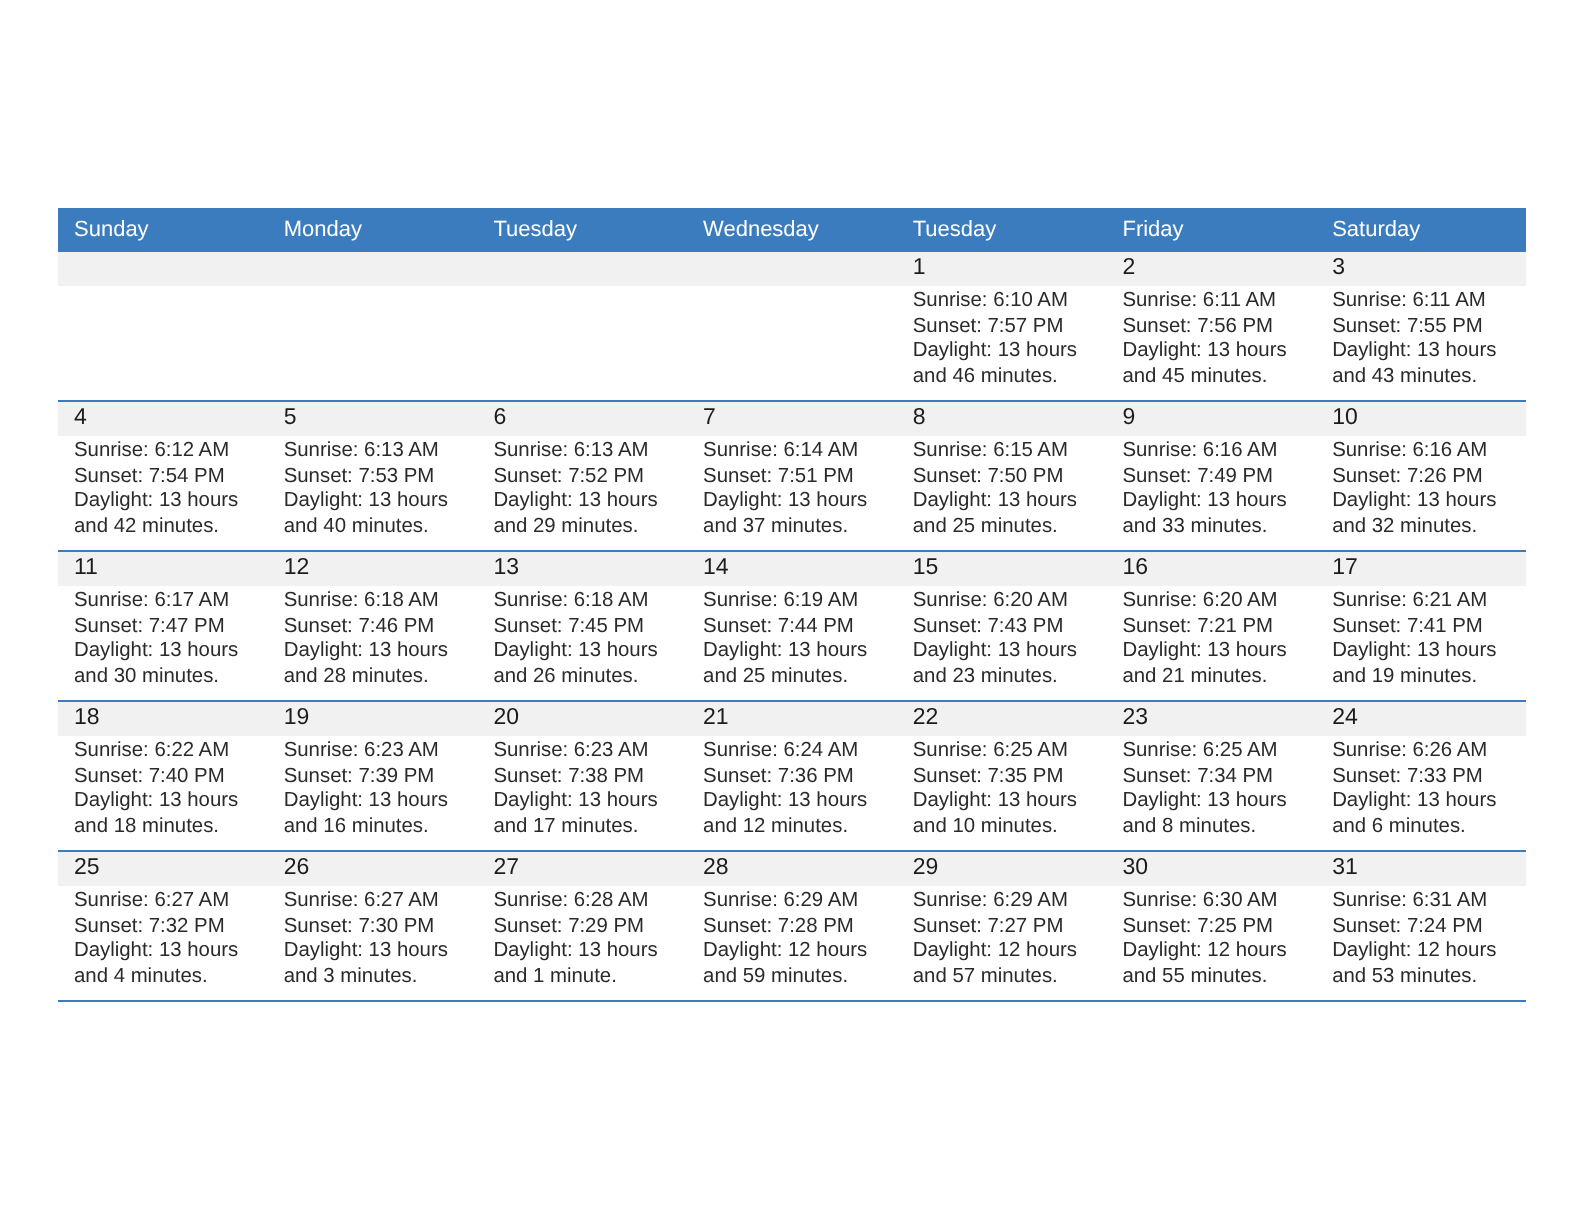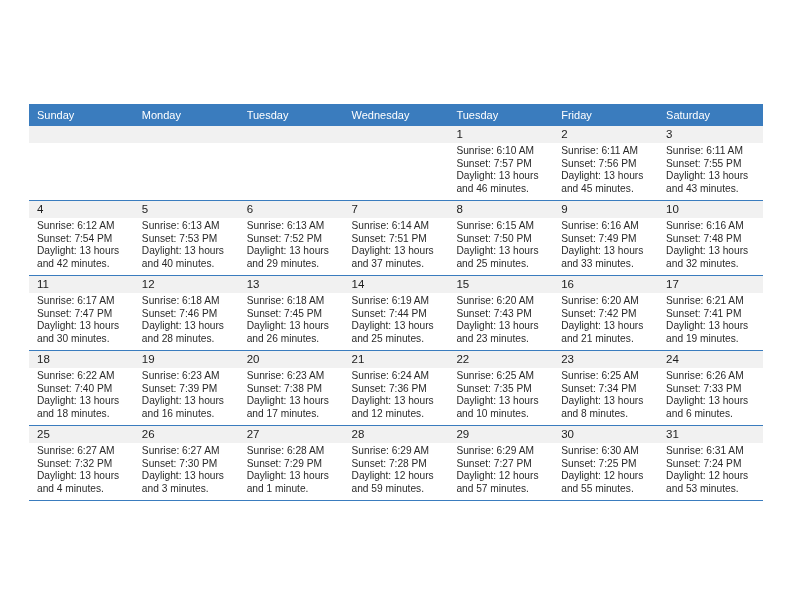--- a/index.html
+++ b/index.html
@@ -274,21 +274,21 @@
               <div>Sunrise: 6:16 AM</div>
               <div>Sunset: 7:49 PM</div>
               <div>Daylight: 13 hours</div>
               <div>and 33 minutes.</div>
             </div>
           </td>
           <td>
             <div class="daynum-strip">10</div>
             <div class="cell-body">
               <div>Sunrise: 6:16 AM</div>
-              <div>Sunset: 7:48 PM</div>
+              <div>Sunset: 7:26 PM</div>
               <div>Daylight: 13 hours</div>
               <div>and 32 minutes.</div>
             </div>
           </td>
         </tr>
         <tr>
           <td>
             <div class="daynum-strip">11</div>
             <div class="cell-body">
               <div>Sunrise: 6:17 AM</div>
@@ -330,21 +330,21 @@
               <div>Sunrise: 6:20 AM</div>
               <div>Sunset: 7:43 PM</div>
               <div>Daylight: 13 hours</div>
               <div>and 23 minutes.</div>
             </div>
           </td>
           <td>
             <div class="daynum-strip">16</div>
             <div class="cell-body">
               <div>Sunrise: 6:20 AM</div>
-              <div>Sunset: 7:42 PM</div>
+              <div>Sunset: 7:21 PM</div>
               <div>Daylight: 13 hours</div>
               <div>and 21 minutes.</div>
             </div>
           </td>
           <td>
             <div class="daynum-strip">17</div>
             <div class="cell-body">
               <div>Sunrise: 6:21 AM</div>
               <div>Sunset: 7:41 PM</div>
               <div>Daylight: 13 hours</div>

